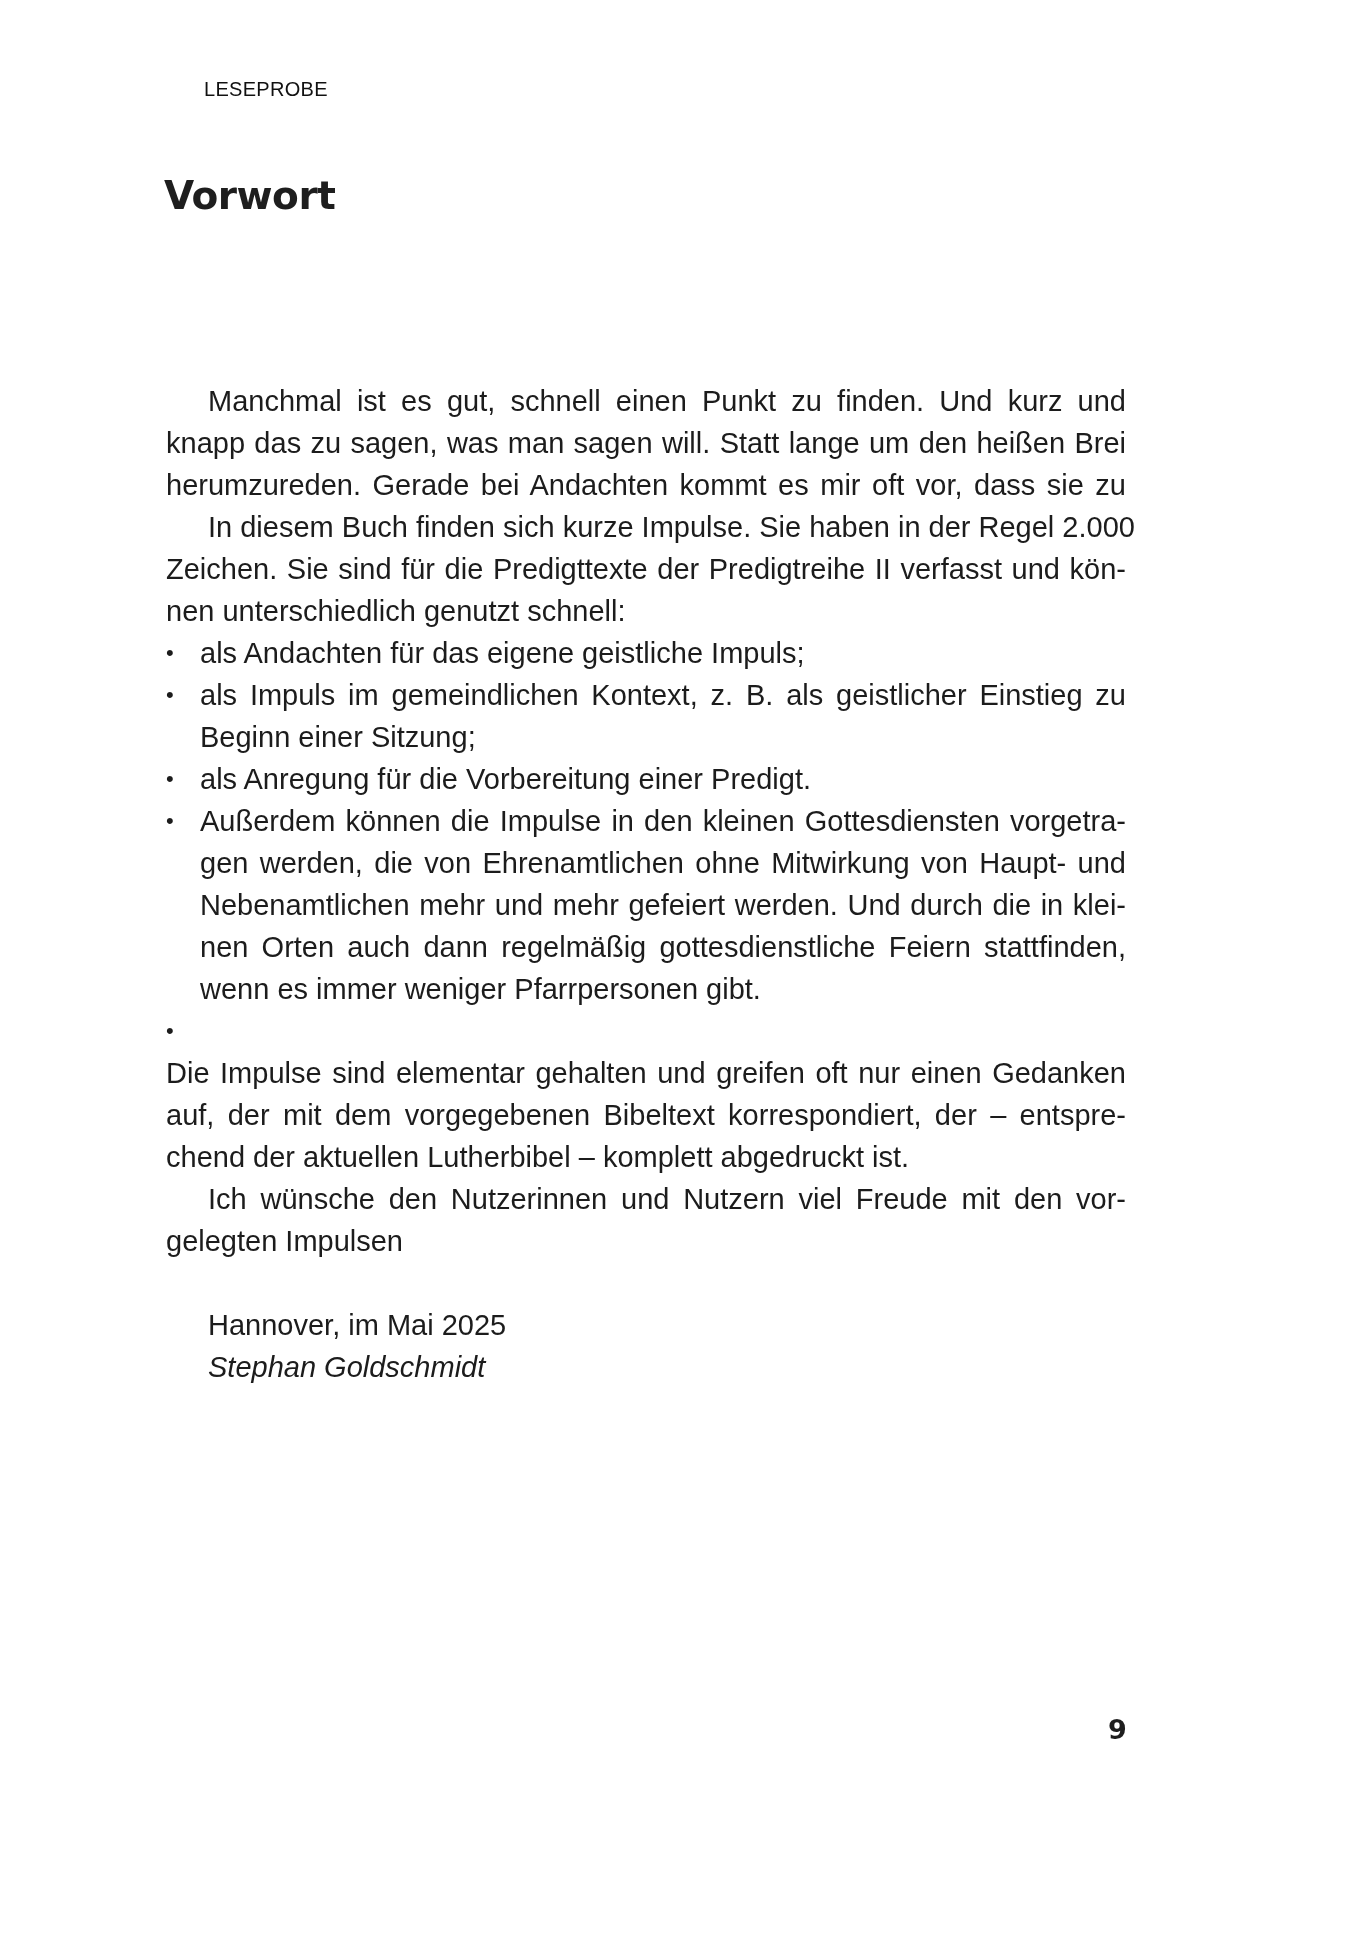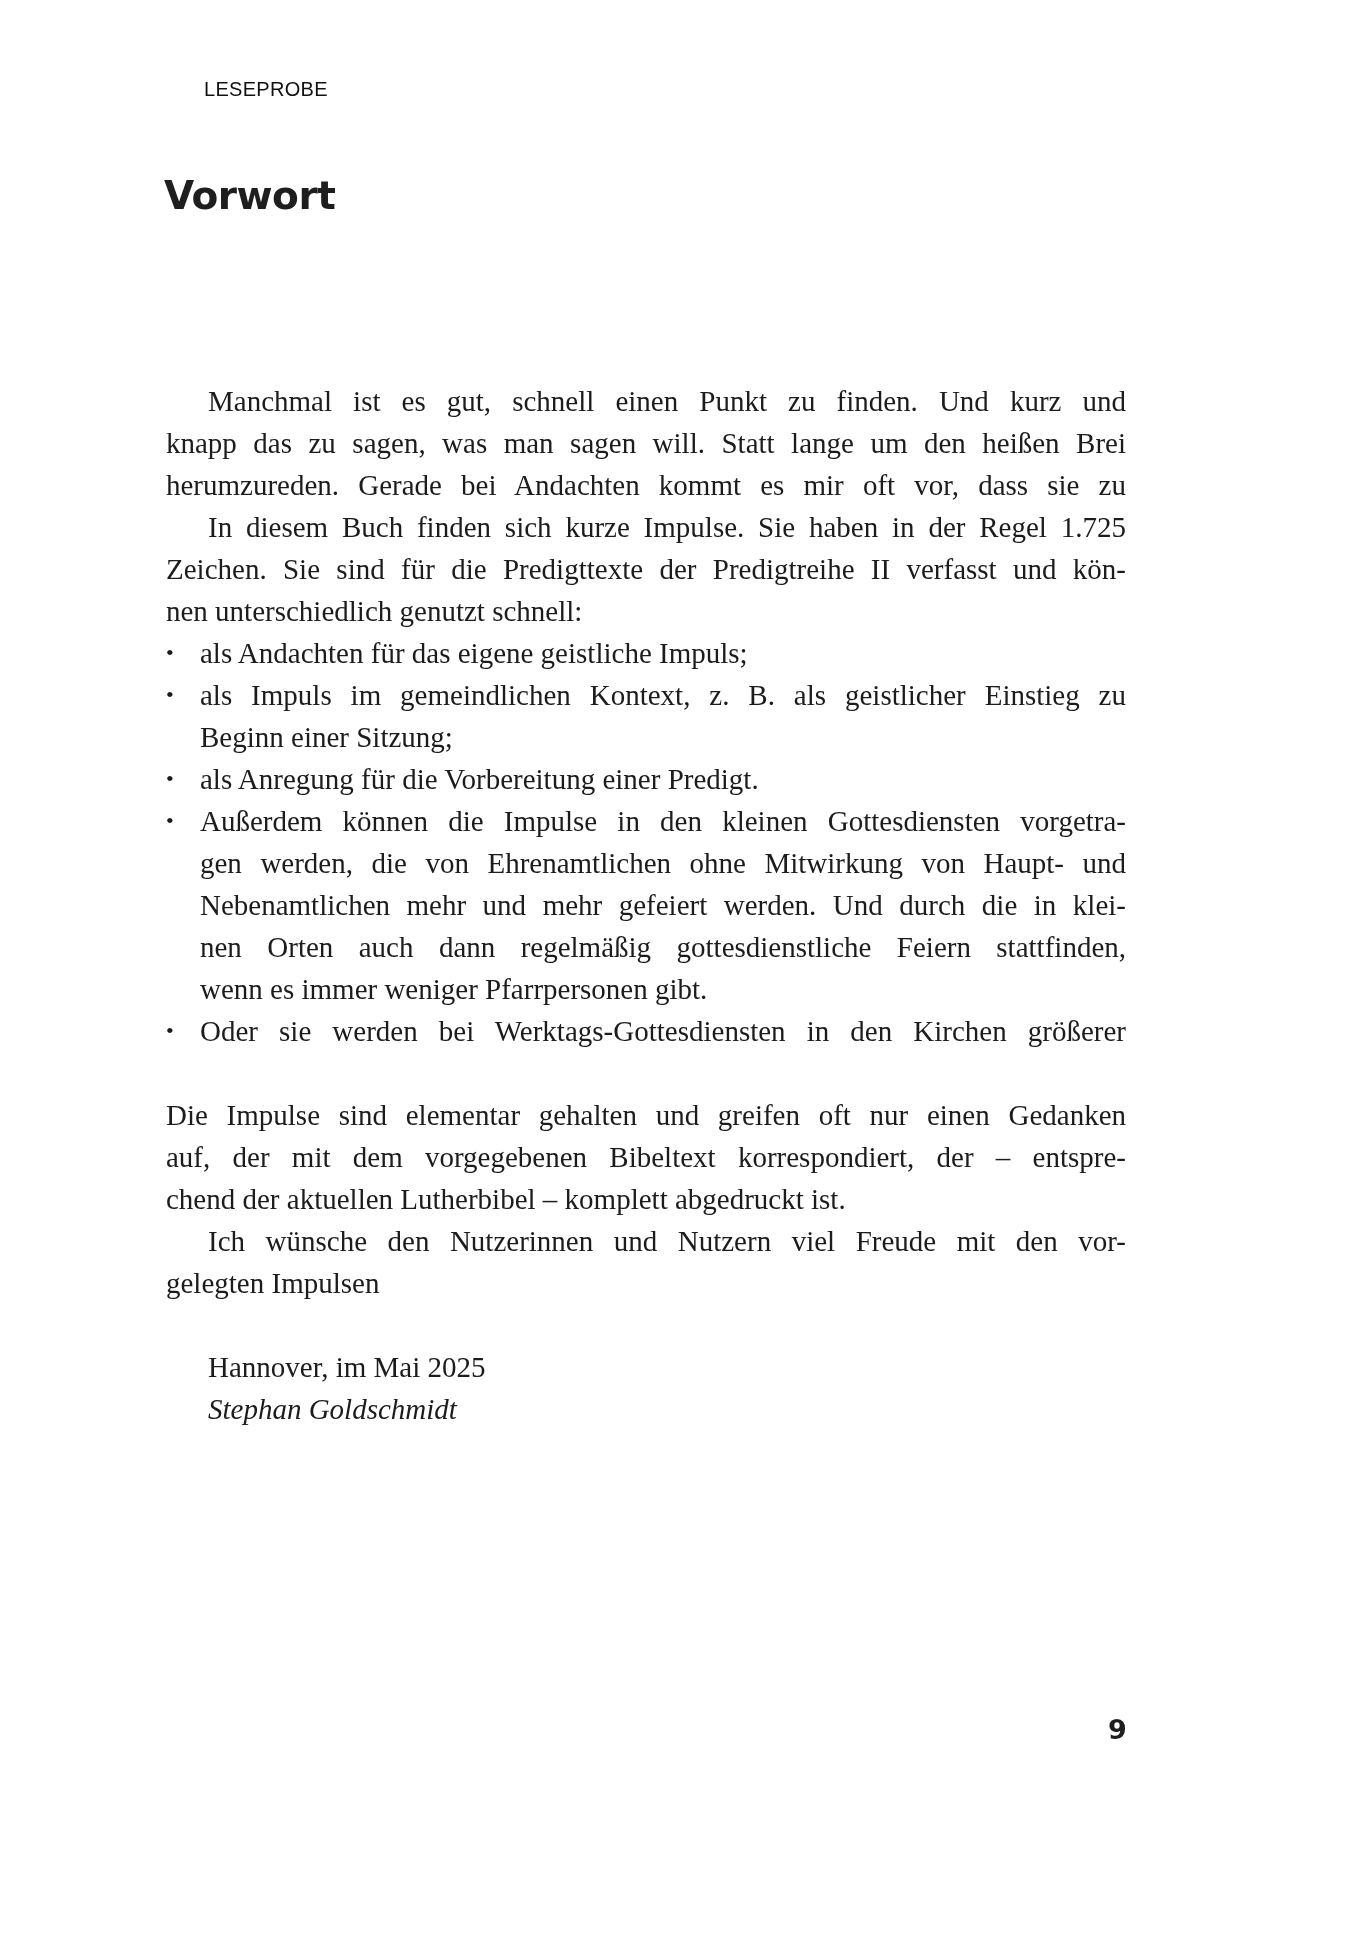--- a/index.html
+++ b/index.html
@@ -40,21 +40,21 @@
       font-size: 39px;
       letter-spacing: -0.5px;
       color: #1e1e1e;
       line-height: 1;
     }
     .body {
       position: absolute;
       left: 166px;
       top: 380px;
       width: 960px;
-      font-family: Liberation Serif, serif;
+      font-family: Liberation Sans, sans-serif;
       font-size: 29px;
       line-height: 42px;
       color: #1c1c1c;
     }
     .line {
       display: block;
       height: 42px;
       white-space: nowrap;
       text-align: justify;
       text-align-last: justify;
@@ -100,21 +100,21 @@
 
   <div class="body">
 
     <div>
       <span class="line indent">Manchmal ist es gut, schnell einen Punkt zu finden. Und kurz und</span>
       <span class="line">knapp das zu sagen, was man sagen will. Statt lange um den heißen Brei</span>
       <span class="line">herumzureden. Gerade bei Andachten kommt es mir oft vor, dass sie zu</span>
     </div>
 
     <div>
-      <span class="line indent">In diesem Buch finden sich kurze Impulse. Sie haben in der Regel 1.725</span>
+      <span class="line indent">In diesem Buch finden sich kurze Impulse. Sie haben in der Regel 2.000</span>
       <span class="line">Zeichen. Sie sind für die Predigttexte der Predigtreihe II verfasst und kön-</span>
       <span class="line last">nen unterschiedlich genutzt schnell:</span>
     </div>
 
     <div>
       <div class="bullet-item">
         <span class="bullet">•</span>
         <span class="line last">als Andachten für das eigene geistliche Impuls;</span>
       </div>
       <div class="bullet-item">
@@ -129,21 +129,20 @@
       <div class="bullet-item">
         <span class="bullet">•</span>
         <span class="line">Außerdem können die Impulse in den kleinen Gottesdiensten vorgetra-</span>
         <span class="line">gen werden, die von Ehrenamtlichen ohne Mitwirkung von Haupt- und</span>
         <span class="line">Nebenamtlichen mehr und mehr gefeiert werden. Und durch die in klei-</span>
         <span class="line">nen Orten auch dann regelmäßig gottesdienstliche Feiern stattfinden,</span>
         <span class="line last">wenn es immer weniger Pfarrpersonen gibt.</span>
       </div>
       <div class="bullet-item">
         <span class="bullet">•</span>
-        <span class="line">Oder sie werden bei Werktags-Gottesdiensten in den Kirchen größerer</span>
       </div>
     </div>
 
     <div class="gap"></div>
 
     <div>
       <span class="line">Die Impulse sind elementar gehalten und greifen oft nur einen Gedanken</span>
       <span class="line">auf, der mit dem vorgegebenen Bibeltext korrespondiert, der – entspre-</span>
       <span class="line last">chend der aktuellen Lutherbibel – komplett abgedruckt ist.</span>
     </div>

